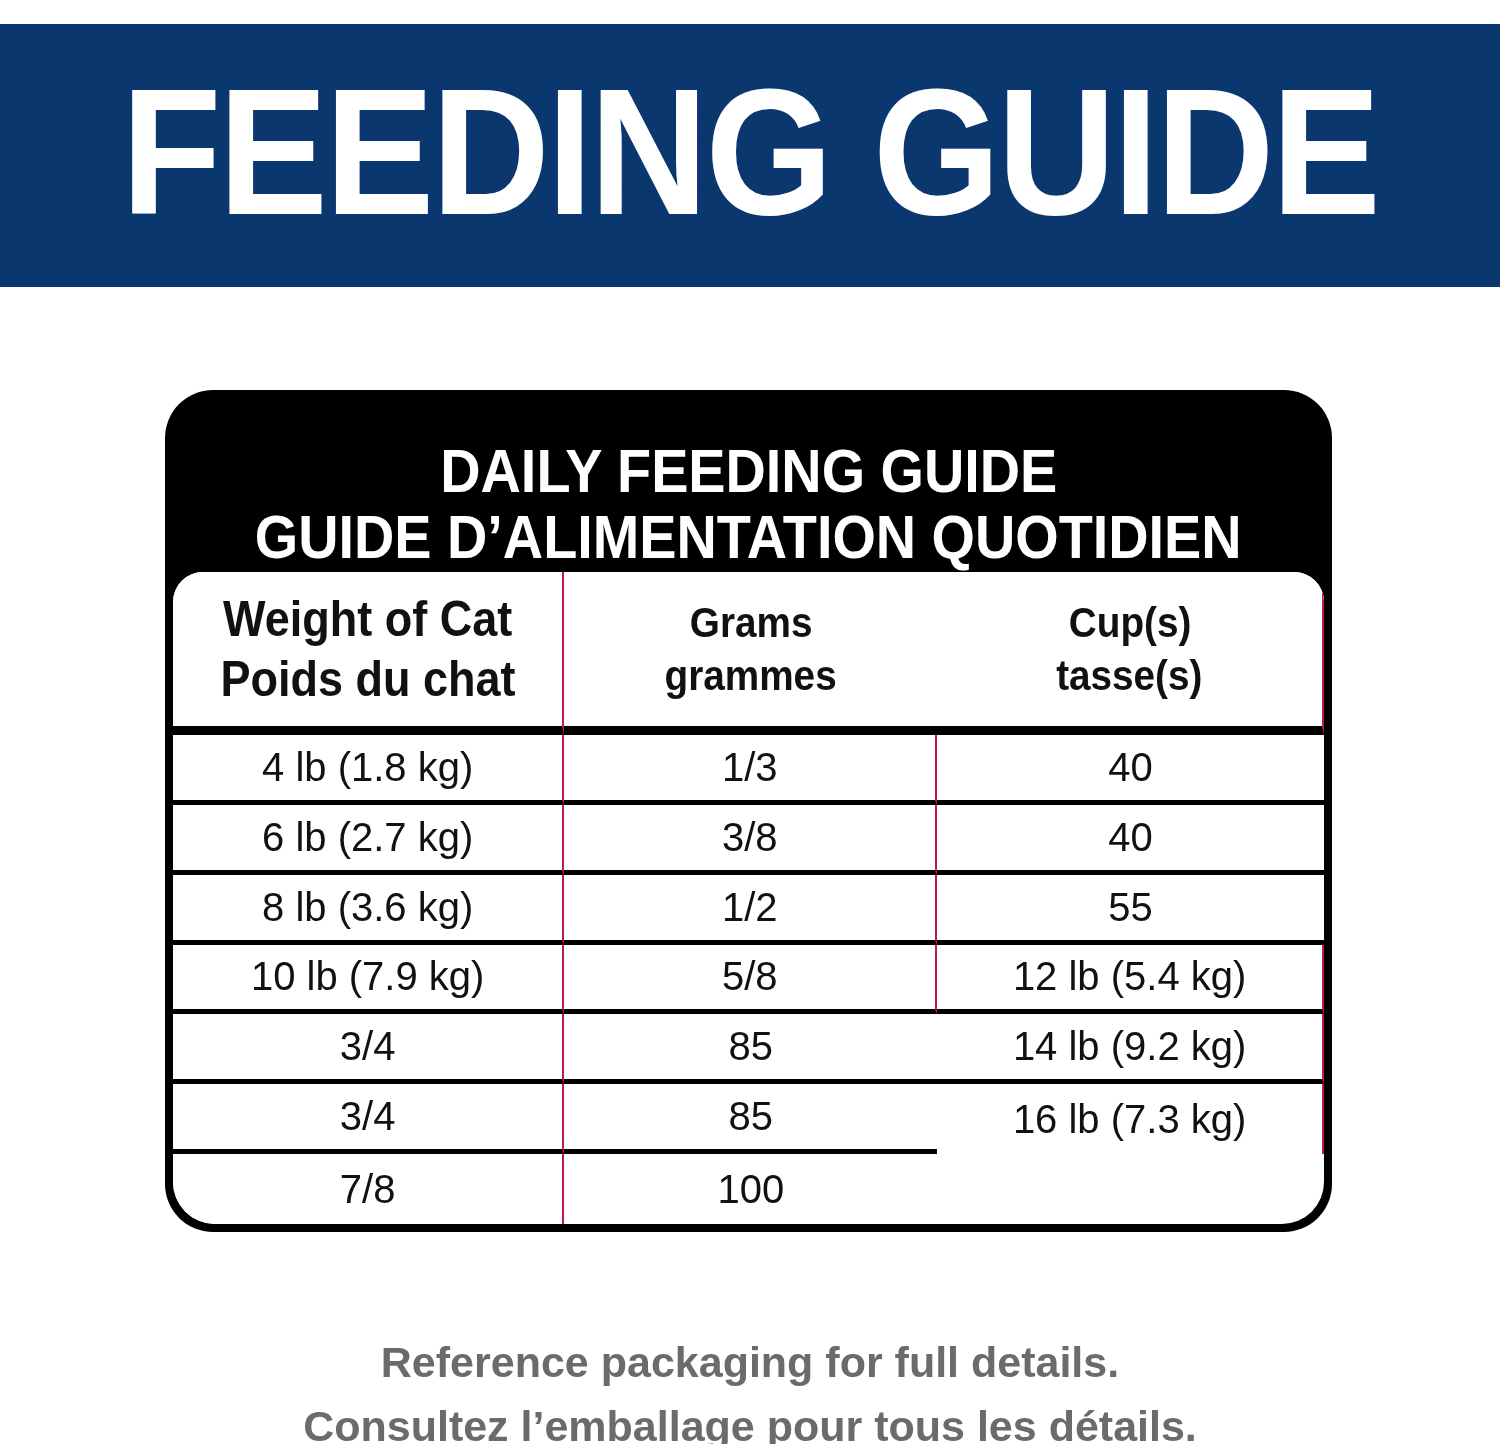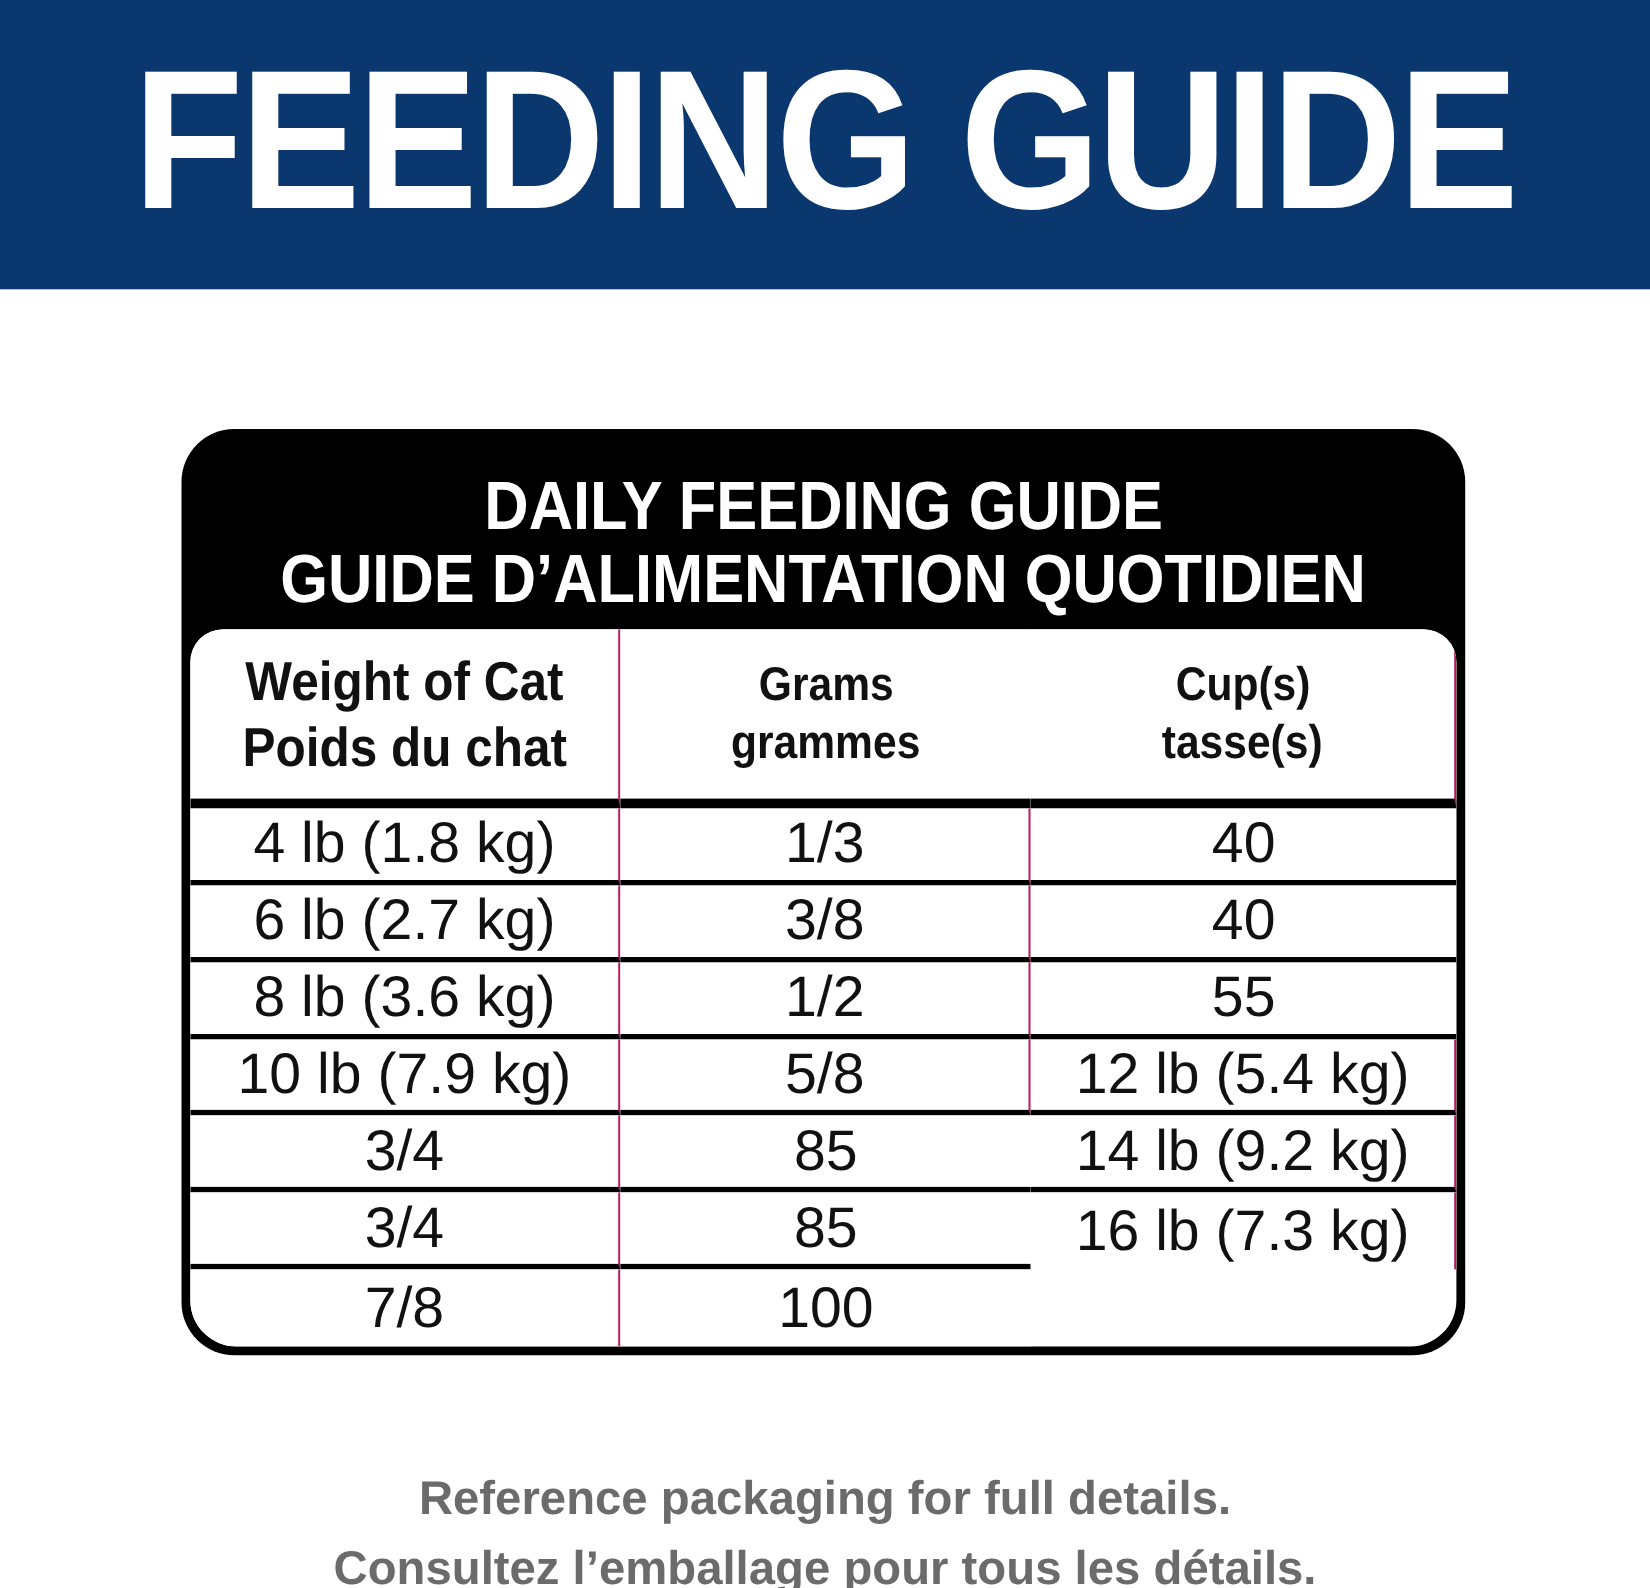--- a/index.html
+++ b/index.html
@@ -8,21 +8,21 @@
     width:1500px; height:1444px;
     overflow:hidden;
     font-family:"Liberation Sans","DejaVu Sans",sans-serif;
     position:relative;
   }
 
   
   .banner {
     width:1500px; height:263px;
     background:#0a376e;
-    display:flex; align-items:center; justify-content:center;
+    display:flex; align-items:center; justify-content:center;margin-top:24px;
   }
   .banner-text {
     color:#ffffff;
     font-size:180px;
     font-weight:bold;
     letter-spacing:-3px;
     display:inline-block;
     transform:scaleX(0.91);
     transform-origin:center;
     white-space:nowrap;
@@ -36,20 +36,21 @@
     left:165px; top:390px;
     width:1167px; height:842px;
     background:#000000;
     border-radius:48px;
   }
   .card-header {
     height:182px;
     display:flex; flex-direction:column;
     align-items:center; justify-content:flex-end;
     padding-bottom:12px;
+    margin-top:10px;
   }
   .card-title-line {
     color:#ffffff;
     font-weight:bold;
     font-size:62px;
     line-height:66px;
     letter-spacing:0px;
     display:inline-block;
     transform:scaleX(0.9);
     transform-origin:center;
@@ -68,21 +69,21 @@
     grid-template-rows:163px repeat(7, 1fr);
   }
   .cell {
     display:flex; flex-direction:column;
     align-items:center; justify-content:center;
     color:#111111;
     background:#ffffff;
   }
   .cell.cb { border-right:2px solid #be185d; }
   .cell.th { border-bottom:9px solid #000000; }
-  .cell.td { border-bottom:5px solid #000000; font-size:52px; font-weight:normal; }
+  .cell.td { border-bottom:5px solid #000000; font-size:40px; font-weight:normal; }
   .cell.td.lastrow { border-bottom:none; }
 
   .th .hline {
     font-weight:bold;
     display:inline-block;
     transform:scaleX(0.9);
     transform-origin:center;
     white-space:nowrap;
   }
   .th.big .hline  { font-size:50px; line-height:60px; }

